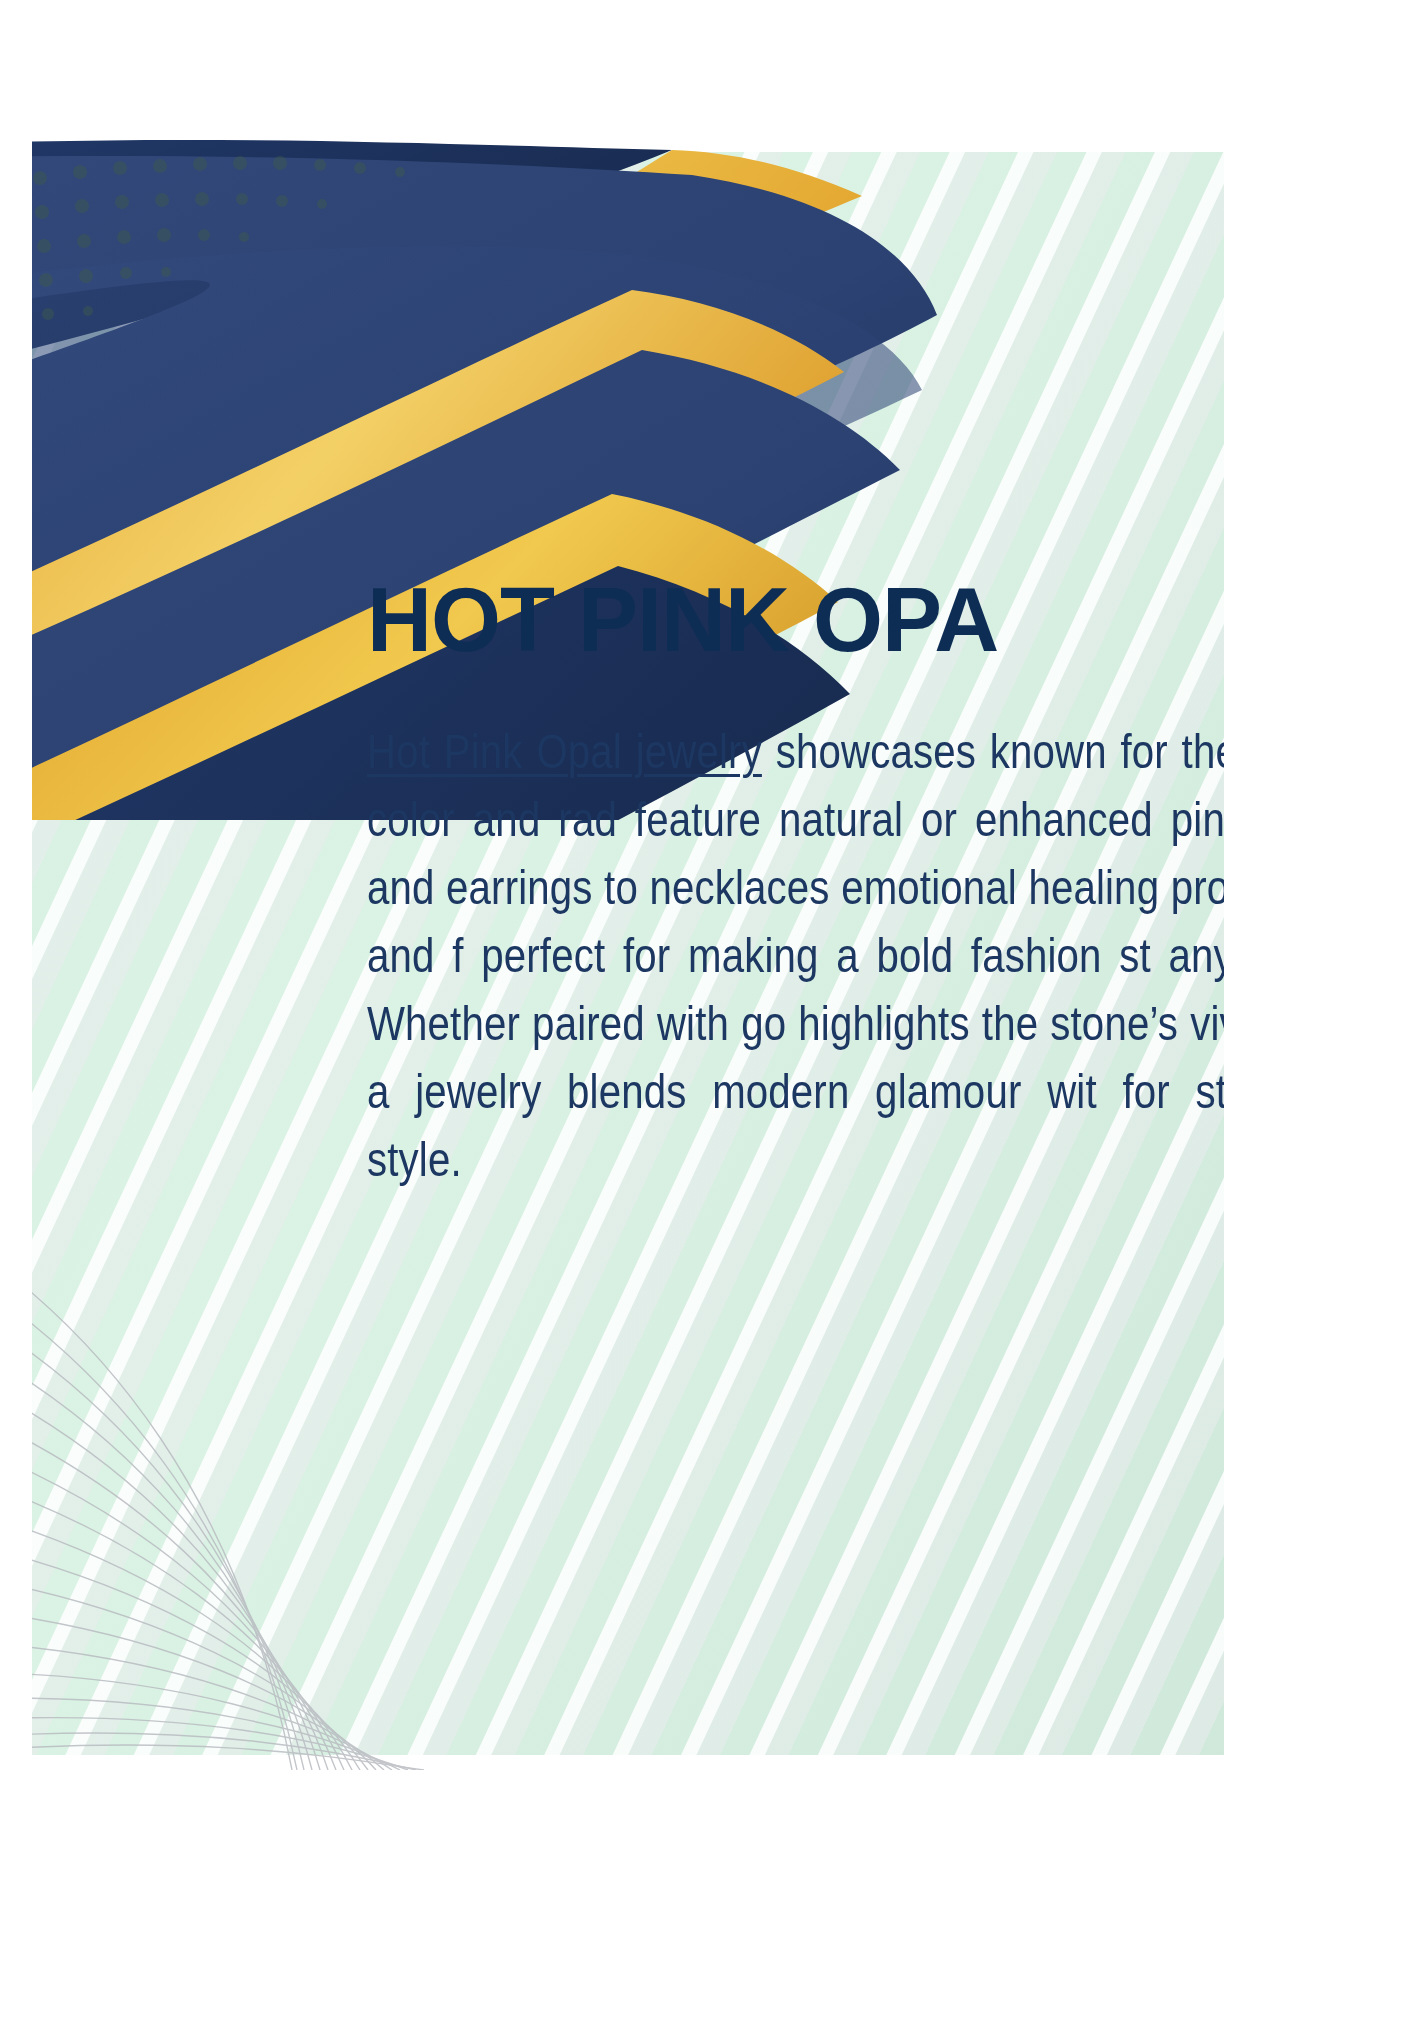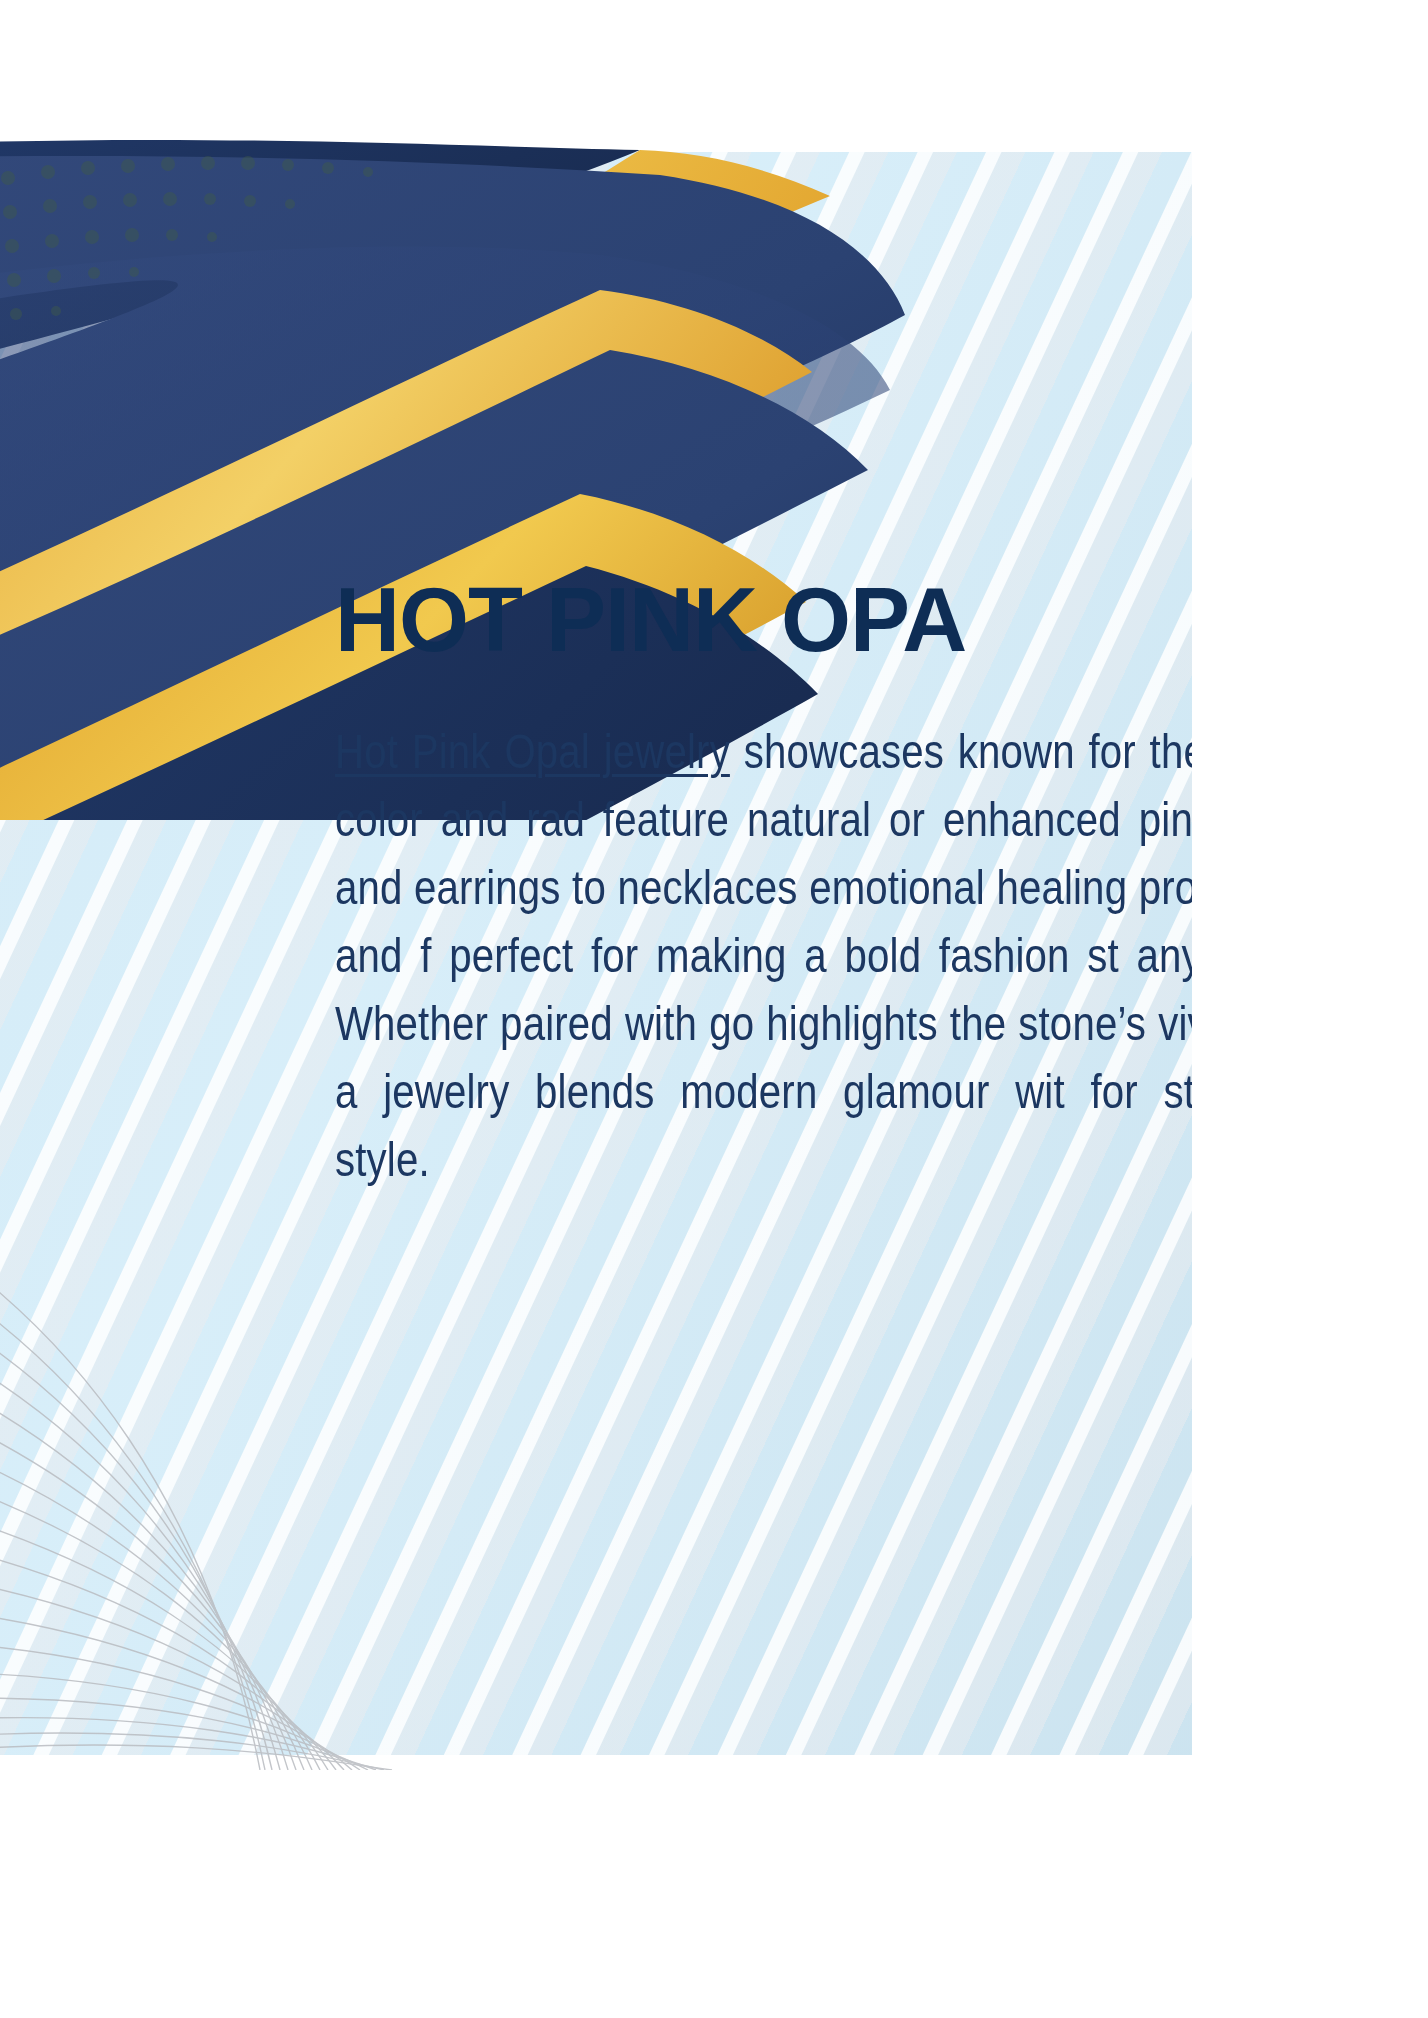--- a/index.html
+++ b/index.html
@@ -9,21 +9,22 @@
   }
   body {
     font-family: "Liberation Sans", sans-serif;
   }
 
   #page {
     position: relative;
     width: 1192px;
     height: 2018px;
     overflow: hidden;
-    background: #0ea5e9;
+    background: #22c55e;
+    margin-left: 32px;
   }
 
   
   .diagonal-stripes {
     position: absolute;
     left: 0;
     top: 150px;
     width: 1428px;
     height: 1620px;
     background:

